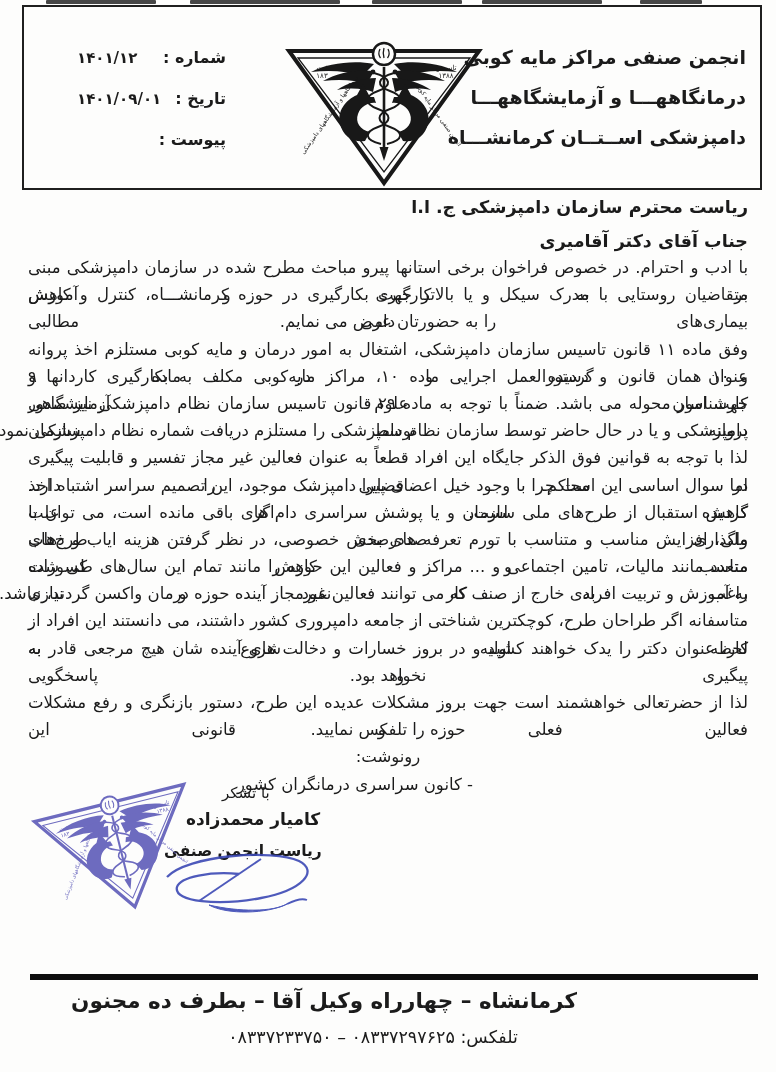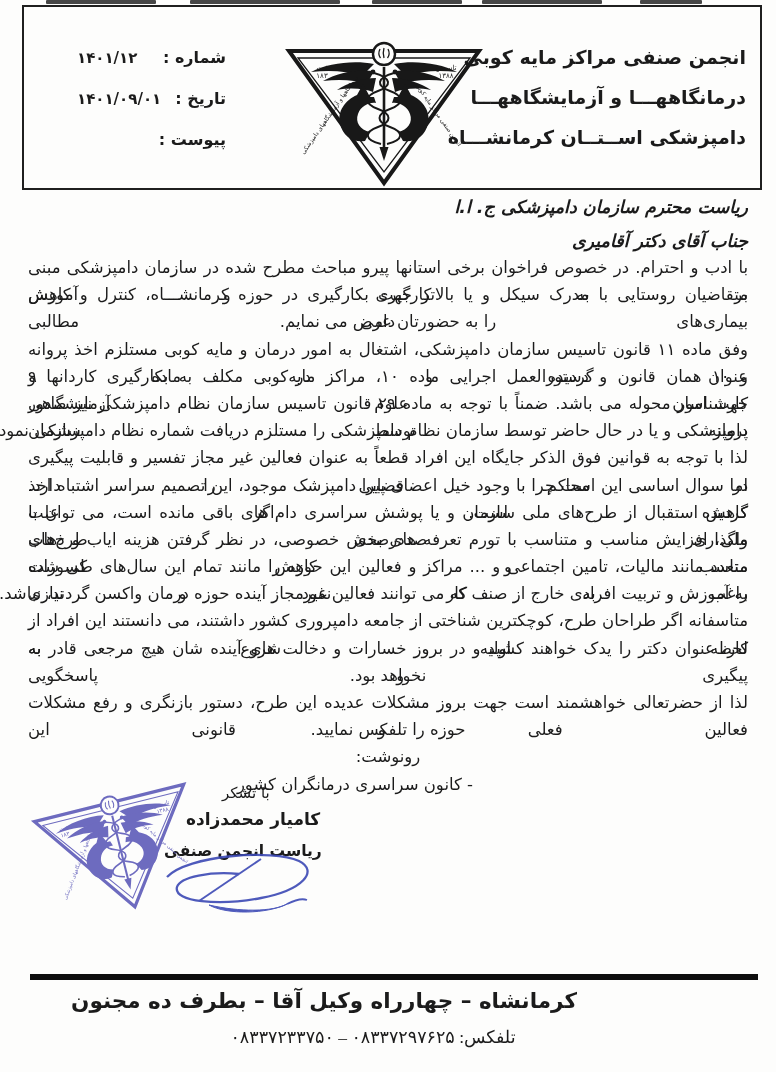--- a/index.html
+++ b/index.html
@@ -36,21 +36,21 @@
     position:absolute;left:34px;top:30px;width:168px;
     font-weight:700;
   }
   .meta-row{display:flex;justify-content:space-between;align-items:center;height:41px;}
   .meta-label{font-size:16px;}
   .meta-value{font-size:15px;direction:ltr;margin-left:19px;}
 
   
   .recipient{
     position:absolute;right:28px;top:191px;left:28px;
-    text-align:right;font-weight:700;font-size:17.5px;line-height:33.5px;font-style:italic;
+    text-align:right;font-weight:700;font-size:17.5px;line-height:33.5px;
   }
   .body-block{
     position:absolute;right:28px;top:254px;width:720px;
     font-size:16.5px;
   }
   .ln{height:27.2px;line-height:27.2px;white-space:nowrap;}
   .ln.j{white-space:normal;text-align:justify;text-align-last:justify;}
   .ln.r{text-align:center;}
   .ln.indent{padding-right:66px;}
 
@@ -66,21 +66,21 @@
   .scribble{position:absolute;left:153px;top:847px;color:#3c49b5;opacity:.9;}
 
   
   .footer-rule{position:absolute;left:30px;top:974px;width:728px;height:6px;background:#0e0e0e;}
   .footer-address{
     position:absolute;left:0;top:984px;width:648px;
     text-align:center;font-weight:700;font-size:21.5px;line-height:34px;
   }
   .footer-phone{
     position:absolute;left:0;top:1023px;width:746px;
-    text-align:center;font-size:17.5px;line-height:28px;font-family:Liberation Serif, serif;
+    text-align:center;font-size:17.5px;line-height:28px;
   }
 
   svg text{fill:currentColor;}
 </style>
 </head>
 <body>
 
 <svg width="0" height="0" style="position:absolute" aria-hidden="true">
   <defs>
     <g id="logo-shape">

